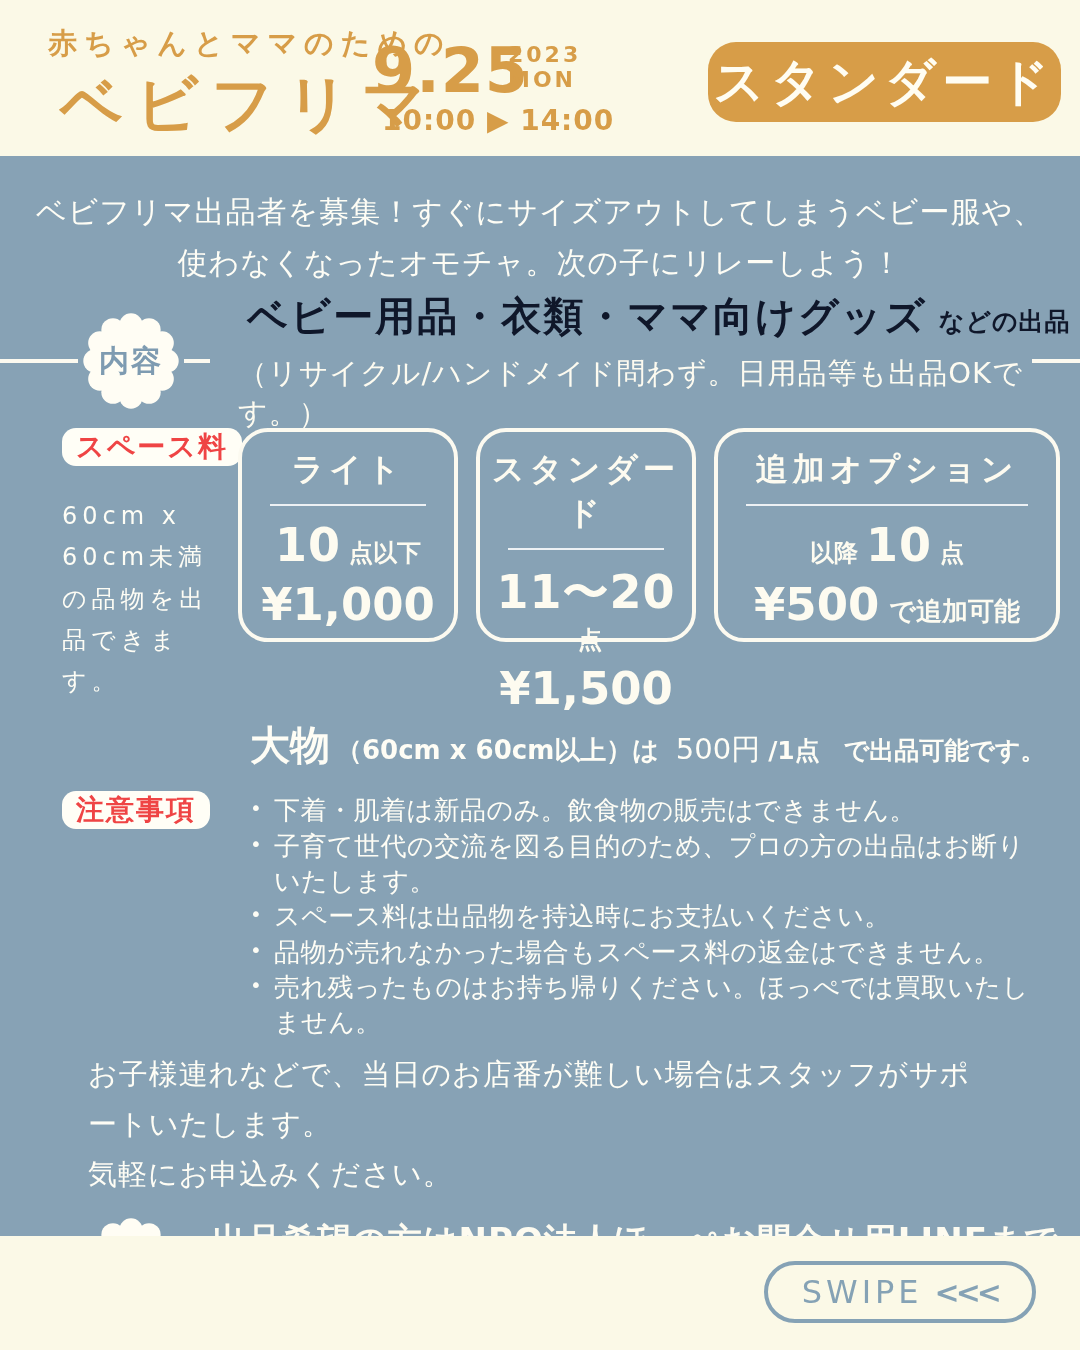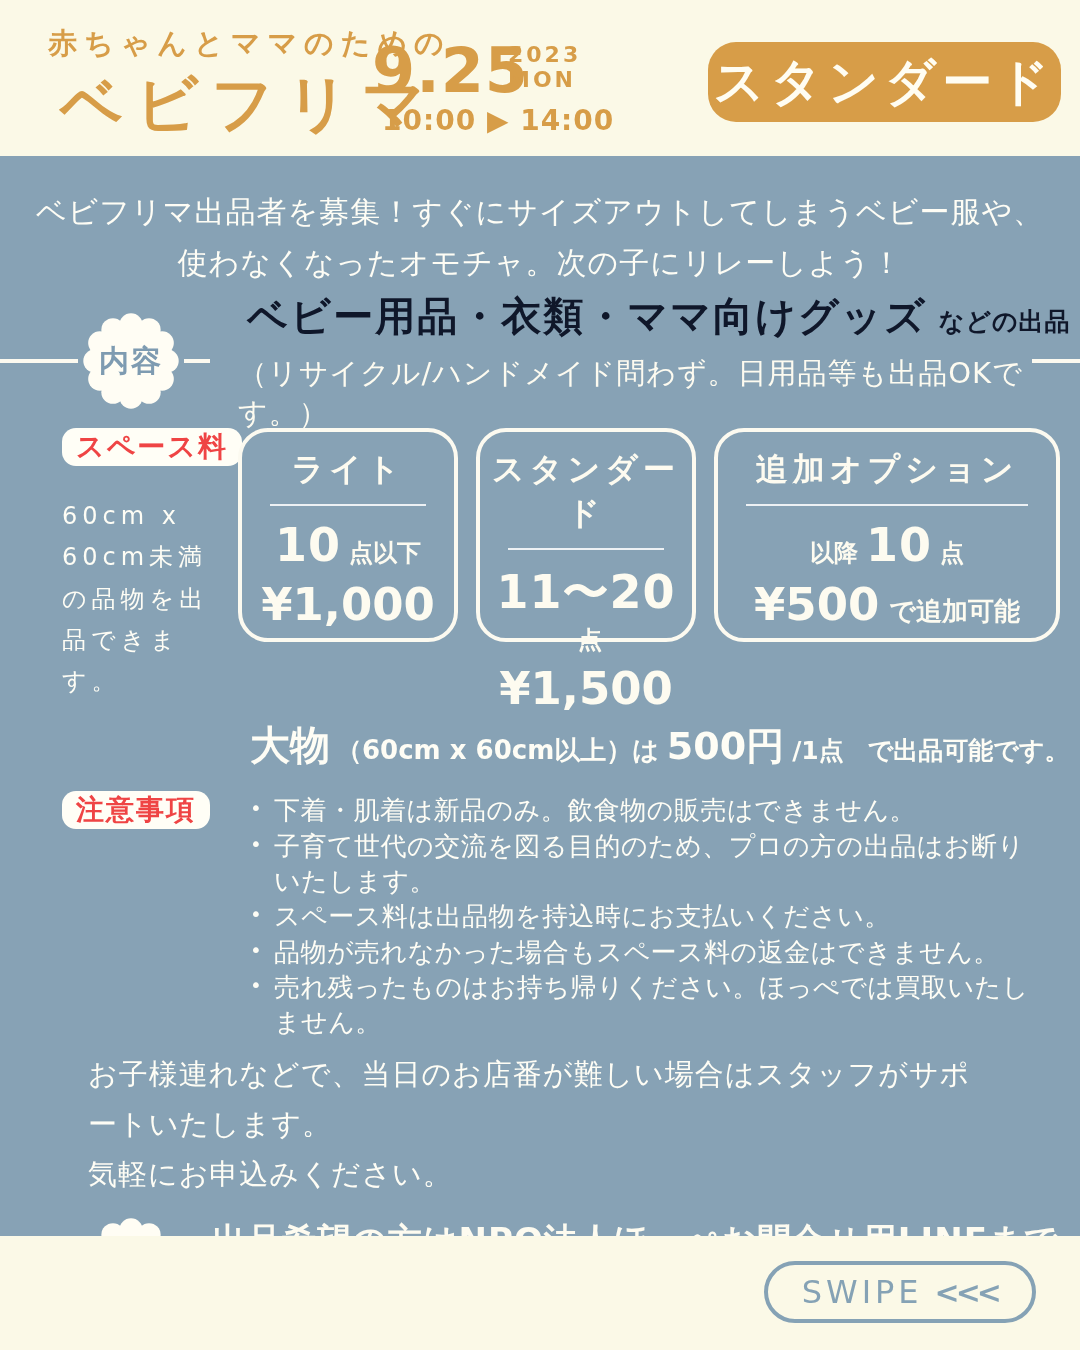--- a/index.html
+++ b/index.html
@@ -49,21 +49,21 @@
   .card-qty{margin-top:12px;}
   .qty-big{font-size:46px;font-weight:bold;letter-spacing:1px;}
   .qty-small{font-size:24px;font-weight:bold;margin-left:8px;}
   .qty-pre{font-size:24px;font-weight:bold;margin-right:8px;}
   .card-price{margin-top:6px;font-size:45px;font-weight:bold;}
   .price-suffix{font-size:26px;font-weight:bold;margin-left:10px;}
 
   .oomono{margin:16px 0 0 250px;display:flex;align-items:baseline;color:#fefdf5;}
   .oomono .big{font-size:40px;font-weight:bold;}
   .oomono .med{font-size:26px;font-weight:bold;margin-left:6px;}
-  .oomono .price{font-size:38px;font-weight:bold;margin-left:8px;}
+  .oomono .price{font-size:29px;font-weight:normal;margin-left:17px;}
   .oomono .per{font-size:25px;font-weight:bold;margin-left:8px;}
   .oomono .rest{font-size:25px;font-weight:bold;margin-left:24px;}
 
   .notes-section{display:flex;margin:18px 40px 0 62px;}
   .notes-list{list-style:none;margin:2px 0 0 34px;padding:0;}
   .notes-list li{position:relative;font-size:26px;line-height:1.36;padding-left:30px;color:#fefdf5;letter-spacing:.5px;}
   .notes-list li::before{content:"•";position:absolute;left:6px;top:2px;font-size:20px;}
 
   .support{margin:9px 88px 0;font-size:29px;line-height:1.72;letter-spacing:1px;color:#fefdf5;}
 

